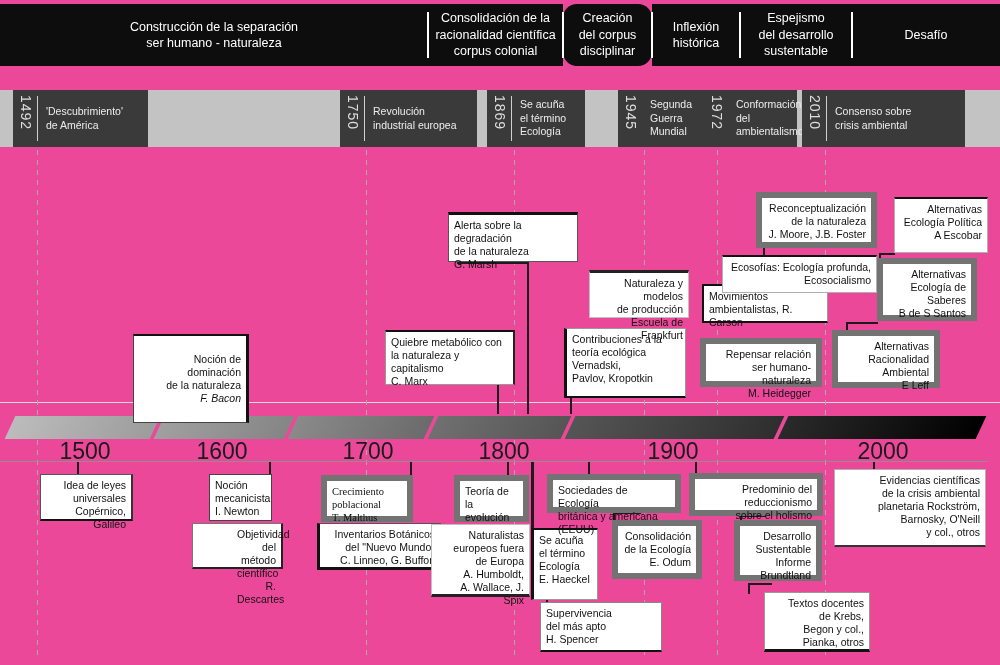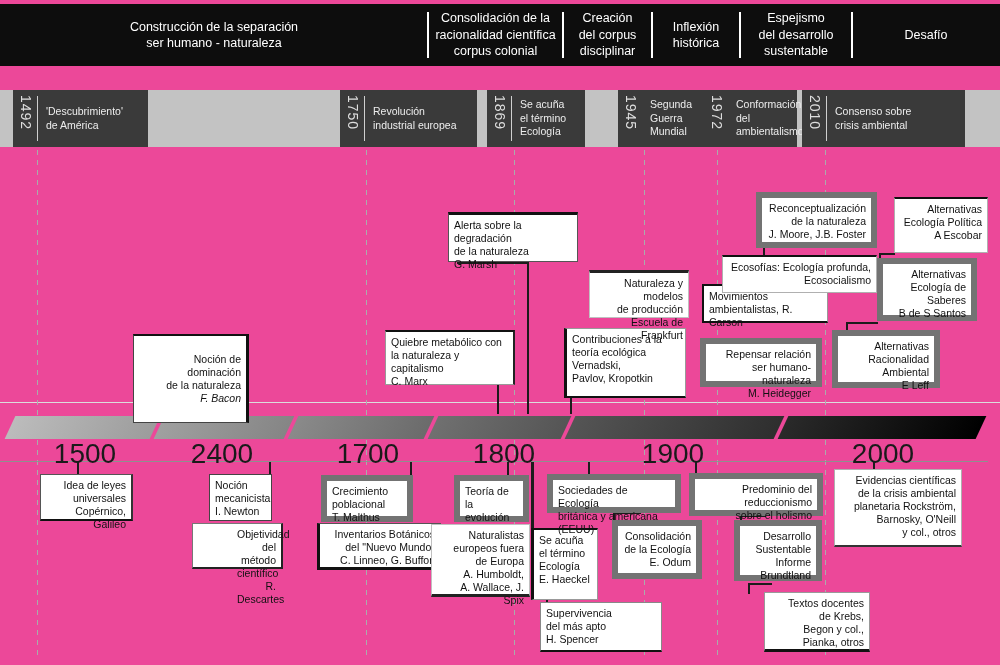--- a/index.html
+++ b/index.html
@@ -22,21 +22,21 @@
              display:flex;flex-direction:column;justify-content:center;padding-left:8px;padding-right:4px;}
 
   
   .guide{position:absolute;top:150px;height:508px;width:1px;z-index:1;
          background:repeating-linear-gradient(to bottom,#ababab 0 5px,transparent 5px 10px);}
 
   
   .seg{position:absolute;top:416px;height:23px;transform:skewX(-25deg);z-index:2;}
   .faint-line{position:absolute;left:0;top:402px;width:1000px;height:1px;background:#dcdcdc;}
   .axis{position:absolute;left:0;top:461px;width:988px;height:1px;background:#8f8f8f;z-index:2;}
-  .yr{position:absolute;top:438px;transform:translateX(-50%);font-size:28px;color:#1a1a1a;z-index:3;}
+  .yr{position:absolute;top:438px;transform:translateX(-50%);font-size:23px;color:#1a1a1a;z-index:3;}
 
   
   .box{position:absolute;background:#fff;border:1px solid #9a9a9a;font-size:10.5px;
        line-height:1.24;padding:4px 5px;white-space:pre-line;z-index:3;box-sizing:border-box;}
   .ta-r{text-align:right;} .ta-l{text-align:left;} .ta-c{}
   .it{font-style:italic;display:block;}
 
   
   .b-bacon{border:1px solid #444;border-top:2px solid #111;border-right:3px solid #111;}
   .b-marsh{border:1px solid #555;border-top:3px solid #111;}
@@ -62,21 +62,21 @@
 </head>
 <body>
 
 <div id="stage">
 
   <div class="hdr" style="left:0;width:428px;">Construcción de la separación
 ser humano - naturaleza</div>
   <div class="hdr" style="left:428px;width:135px;">Consolidación de la
 racionalidad científica
 corpus colonial</div>
-  <div class="hdr" style="left:563px;width:89px;">Creación
+  <div class="hdr" style="left:563px;width:89px;border-radius:14px;">Creación
 del corpus
 disciplinar</div>
   <div class="hdr" style="left:652px;width:88px;">Inflexión
 histórica</div>
   <div class="hdr" style="left:740px;width:112px;">Espejismo
 del desarrollo
 sustentable</div>
   <div class="hdr" style="left:852px;width:148px;">Desafío</div>
   <div class="hdr-div" style="left:427px;"></div>
   <div class="hdr-div" style="left:562px;"></div>
@@ -134,21 +134,21 @@
   <div class="faint-line"></div>
   <div class="seg" style="left:10px;width:145px;background:linear-gradient(to right,#bcbcbc,#9c9c9c);"></div>
   <div class="seg" style="left:159px;width:130px;background:linear-gradient(to right,#a0a0a0,#858585);"></div>
   <div class="seg" style="left:293px;width:136px;background:linear-gradient(to right,#8a8a8a,#6b6b6b);"></div>
   <div class="seg" style="left:433px;width:133px;background:linear-gradient(to right,#707070,#555555);"></div>
   <div class="seg" style="left:570px;width:209px;background:linear-gradient(to right,#555555,#2e2e2e);"></div>
   <div class="seg" style="left:783px;width:198px;background:linear-gradient(to right,#2a2a2a,#000000);"></div>
   <div class="axis"></div>
 
   <div class="yr" style="left:85px;">1500</div>
-  <div class="yr" style="left:222px;">2400</div>
+  <div class="yr" style="left:222px;">1600</div>
   <div class="yr" style="left:368px;">1700</div>
   <div class="yr" style="left:504px;">1800</div>
   <div class="yr" style="left:673px;">1900</div>
   <div class="yr" style="left:883px;">2000</div>
 
   <div class="conn" style="left:180px;top:384px;width:2px;height:30px;"></div>
   <div class="conn" style="left:457px;top:262px;width:72px;height:2px;"></div>
   <div class="conn" style="left:527px;top:262px;width:2px;height:152px;"></div>
   <div class="conn" style="left:497px;top:385px;width:2px;height:29px;"></div>
   <div class="conn" style="left:570px;top:396px;width:2px;height:18px;"></div>
@@ -214,21 +214,21 @@
 
   <div class="box ta-r b-leyes" style="left:40px;top:474px;width:93px;height:47px;">Idea de leyes
 universales
 Copérnico, Galileo</div>
   <div class="box ta-c b-newton" style="left:209px;top:474px;width:63px;height:47px;">Noción
 mecanicista
 I. Newton</div>
   <div class="box ta-r b-desc" style="left:192px;top:523px;width:91px;height:46px;">Objetividad del
 método científico
 R. Descartes</div>
-  <div class="box ta-l b-light" style="left:321px;top:475px;width:92px;height:47px;">Crecimiento
+  <div class="box ta-l b-light" style="left:321px;top:475px;width:92px;height:47px;font-family:Liberation Serif, serif;">Crecimiento
 poblacional
 T. Malthus</div>
   <div class="box ta-r b-inv" style="left:317px;top:523px;width:124px;height:47px;">Inventarios Botánicos
 del "Nuevo Mundo"
 C. Linneo, G. Buffon</div>
   <div class="box ta-c b-light" style="left:454px;top:475px;width:75px;height:47px;">Teoría de
 la evolución
 C. Darwin</div>
   <div class="box ta-r b-nat" style="left:431px;top:524px;width:99px;height:73px;">Naturalistas
 europeos fuera
@@ -249,19 +249,19 @@
 H. Spencer</div>
   <div class="box ta-r b-light" style="left:689px;top:473px;width:134px;height:43px;">Predominio del reduccionismo
 sobre el holismo</div>
   <div class="box ta-r b-light" style="left:734px;top:520px;width:88px;height:61px;">Desarrollo
 Sustentable
 Informe Brundtland</div>
   <div class="box ta-r b-krebs" style="left:764px;top:592px;width:106px;height:60px;">Textos docentes
 de Krebs,
 Begon y col.,
 Pianka, otros</div>
-  <div class="box ta-r b-evid" style="left:834px;top:469px;width:128px;height:78px;">Evidencias científicas
+  <div class="box ta-r b-evid" style="left:834px;top:469px;width:152px;height:78px;">Evidencias científicas
 de la crisis ambiental
 planetaria Rockström,
 Barnosky, O'Neill
 y col., otros</div>
 
 </div>
 
 </body></html>

